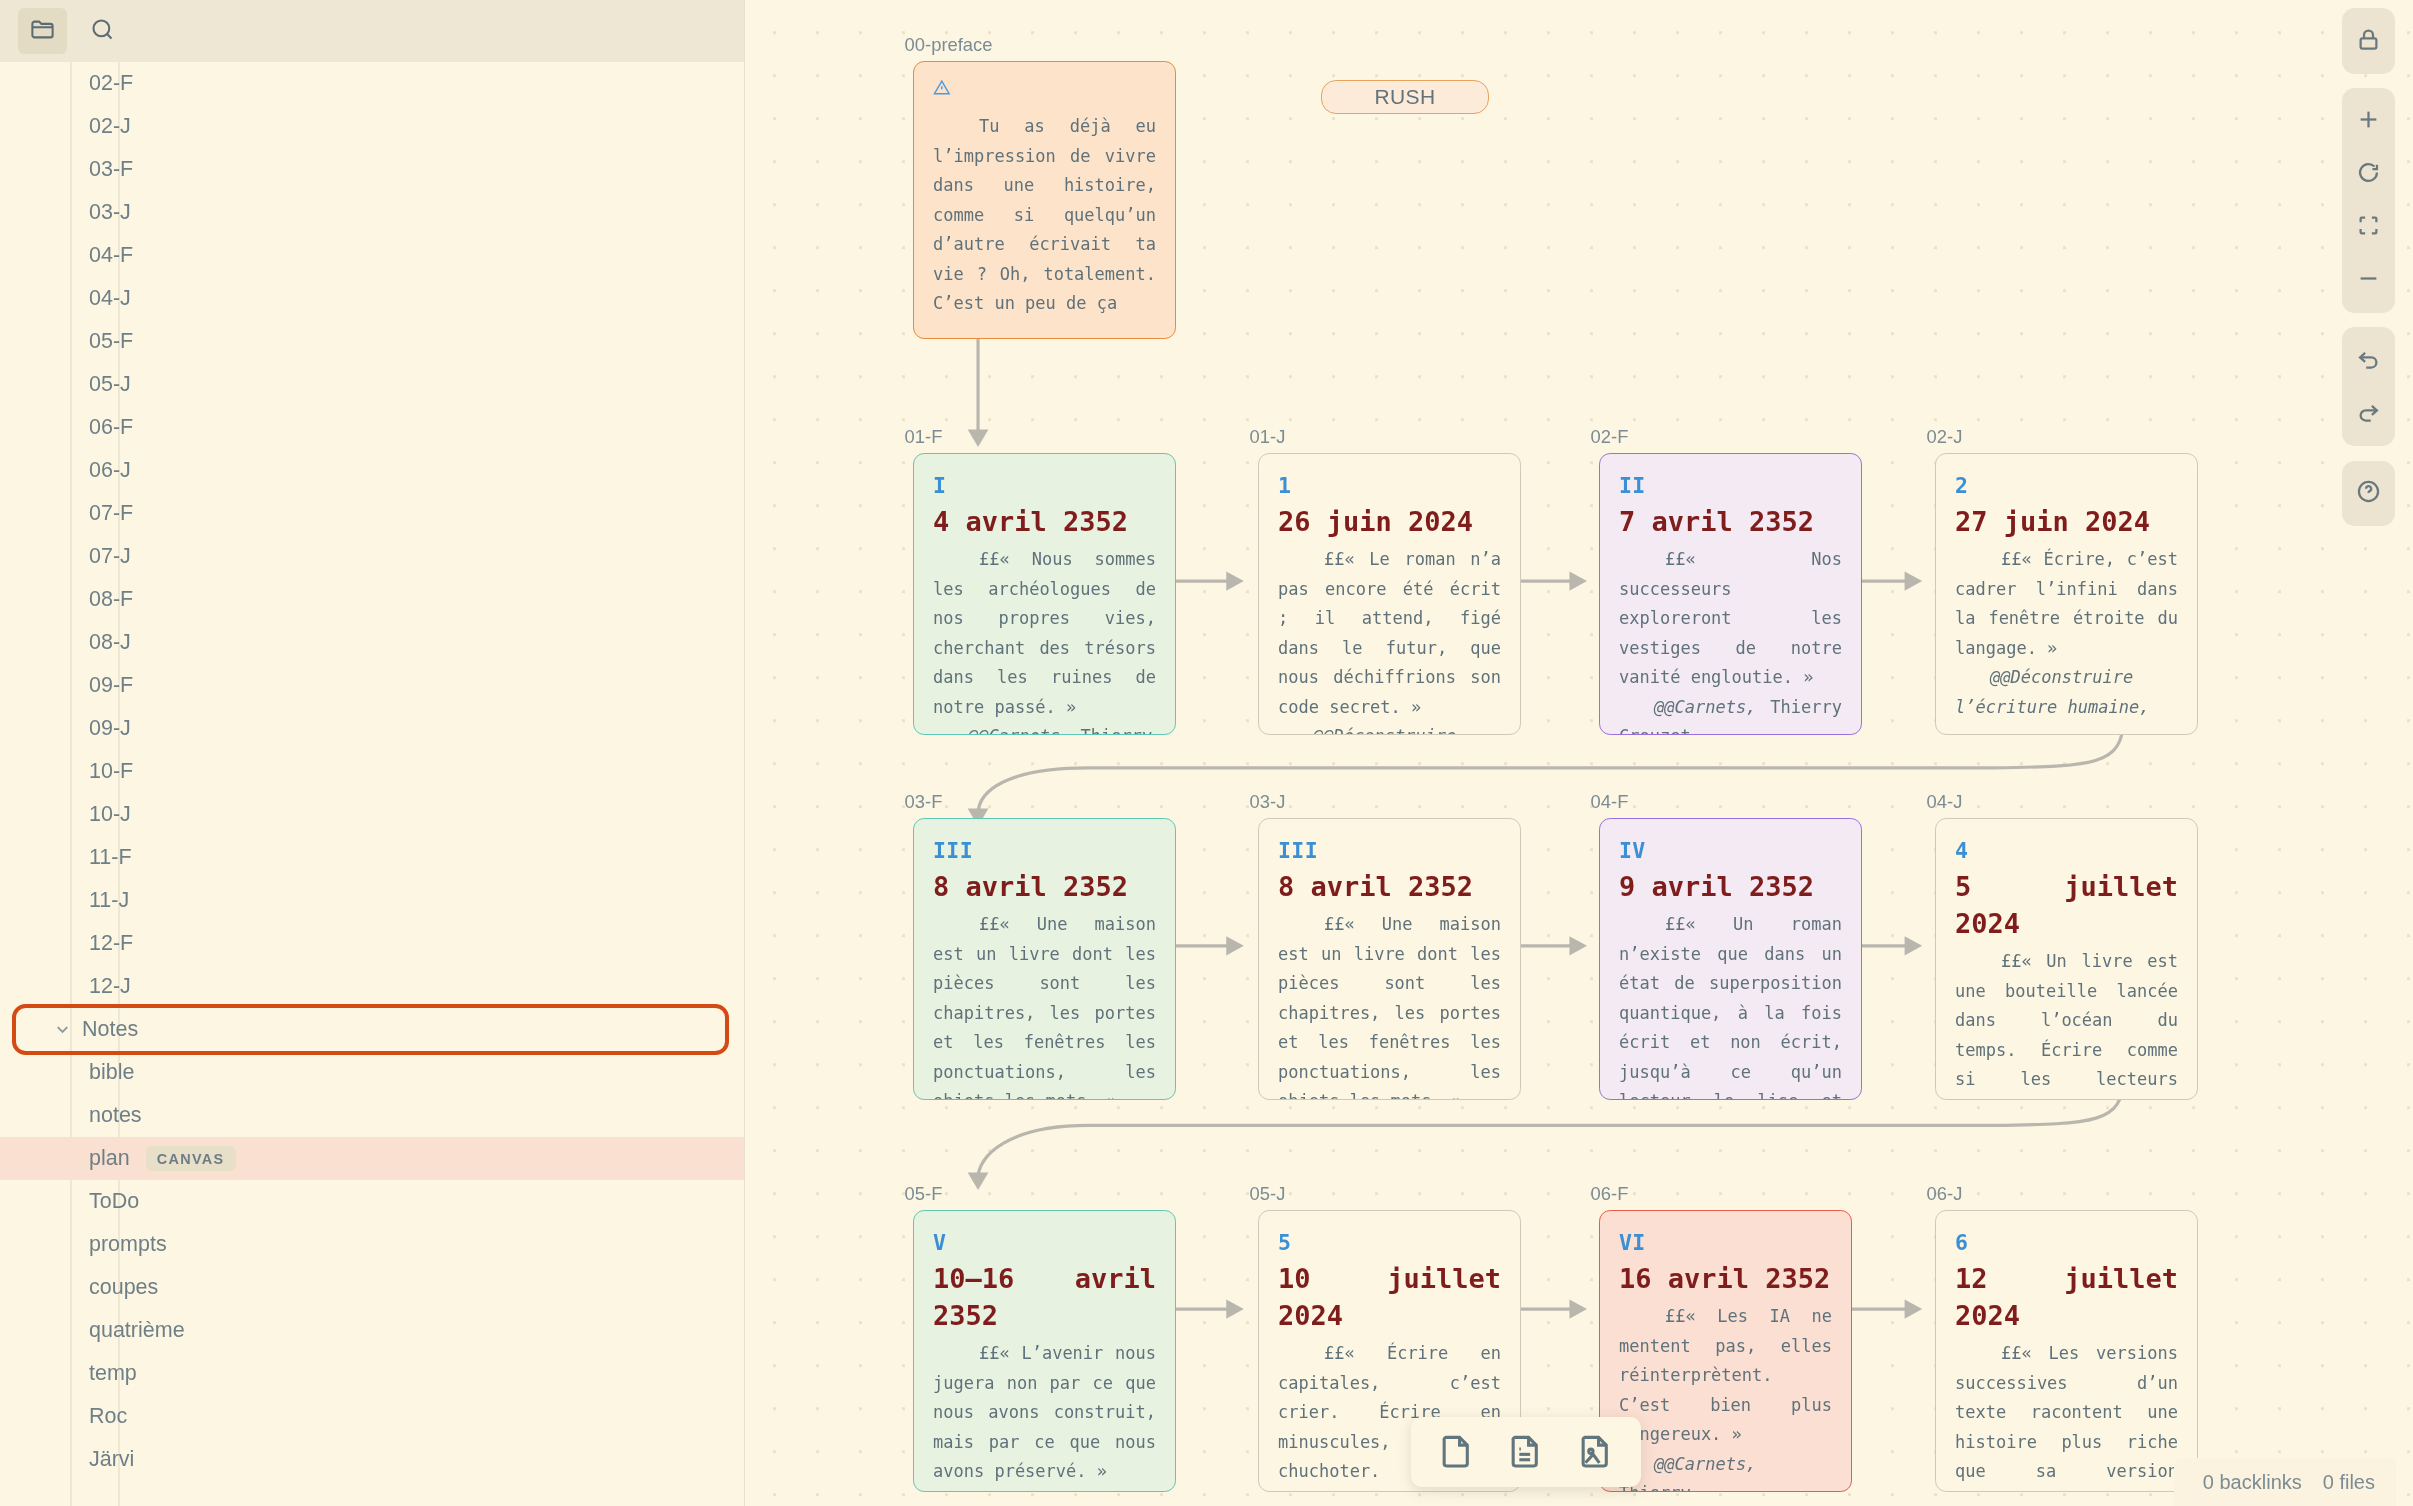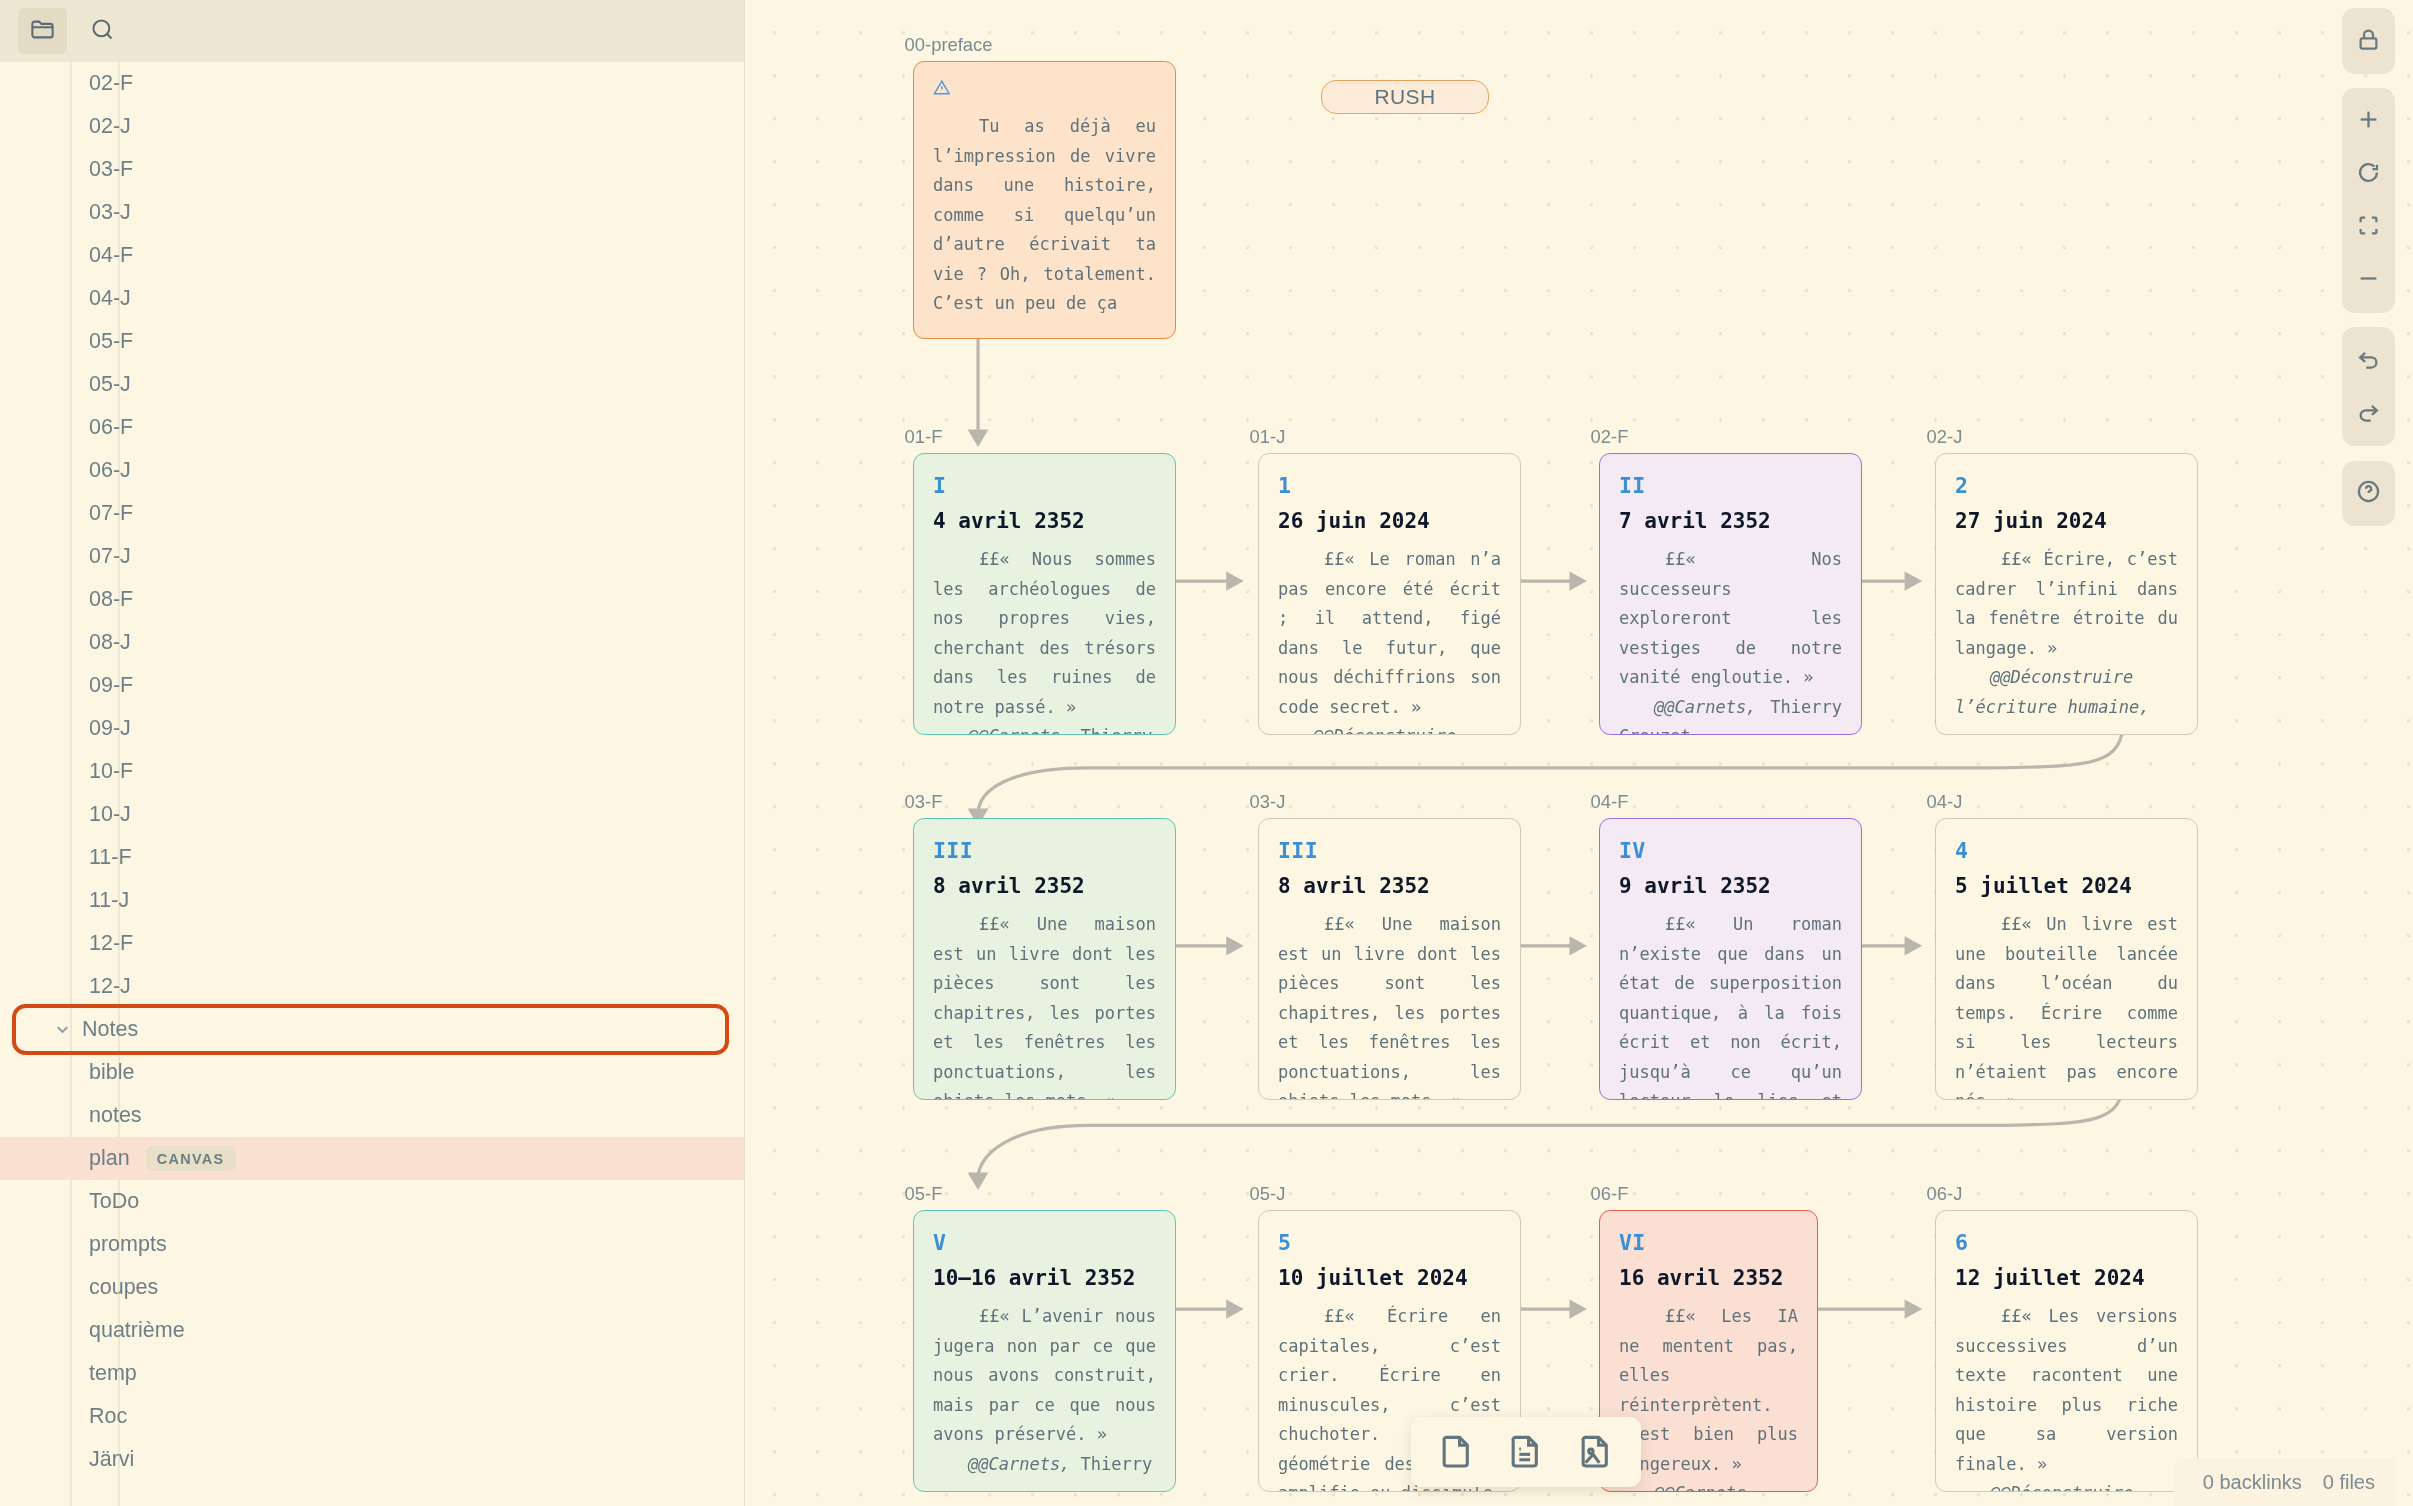--- a/index.html
+++ b/index.html
@@ -96,21 +96,21 @@
   }
   .card.green { background: #e8f2e1; border-color: #5ec8b4; }
   .card.purple { background: #f4eaf3; border-color: #9a6fe0; }
   .card.red { background: #fadfd2; border-color: #e35d4a; }
   .card.orange { background: #fce3c9; border-color: #e78b3c; }
   .card .roman {
     font-weight: 700; color: #3b8fd4; font-size: 21.5px;
     line-height: 35px; letter-spacing: 0.4px;
   }
   .card .date {
-    font-weight: 700; color: #0f172a; font-size: 21px;
+    font-weight: 700; color: #7f1d1d; font-size: 27px;
     line-height: 37px; margin-bottom: 4.8px;
   }
   .card .body { text-indent: 46px; }
   .card .attrib { font-style: italic; text-indent: 35px; display: block; }
   .card .attrib span.plain { font-style: normal; }
   .card .warn-icon { display: block; margin-bottom: 6.4px; }
   .card .warn-icon svg { width: 17.6px; height: 17.6px; stroke: #4b9be0; fill: none; stroke-width: 2; }
 
   .rush-btn {
     position: absolute;
@@ -460,21 +460,21 @@
       <div class="node-label">05-J</div>
       <div class="card" style="width:263px; height:282px;">
         <div class="roman">5</div>
         <div class="date">10 juillet 2024</div>
         <div class="body">££« Écrire en capitales, c’est crier. Écrire en minuscules, c’est chuchoter. La géométrie des lettres amplifie ou dissimule</div>
       </div>
     </div>
 
     <div class="node" style="left:844px; top:1210px; width:263px; height:282px;">
       <div class="node-label">06-F</div>
-      <div class="card red" style="width:219px; height:282px;">
+      <div class="card red" style="width:253px; height:282px;">
         <div class="roman">VI</div>
         <div class="date">16 avril 2352</div>
         <div class="body">££« Les IA ne mentent pas, elles réinterprètent. C’est bien plus dangereux. »</div>
         <div class="attrib"><span>@@Carnets,</span> <span class="plain">Thierry</span></div>
       </div>
     </div>
 
     <div class="node" style="left:1180px; top:1210px; width:263px; height:282px;">
       <div class="node-label">06-J</div>
       <div class="card" style="width:263px; height:282px;">

